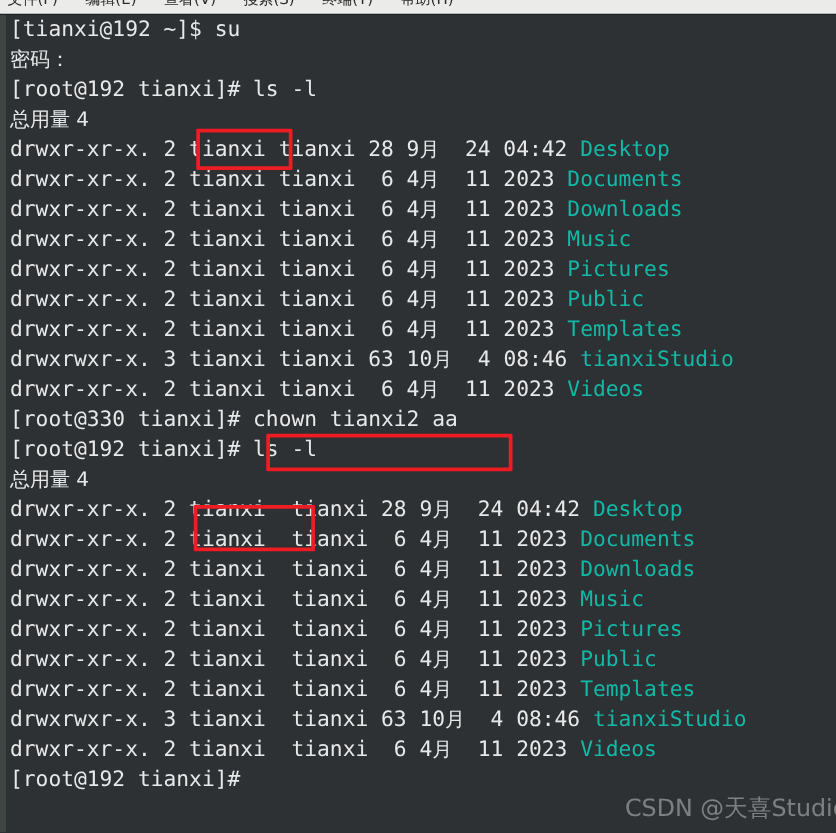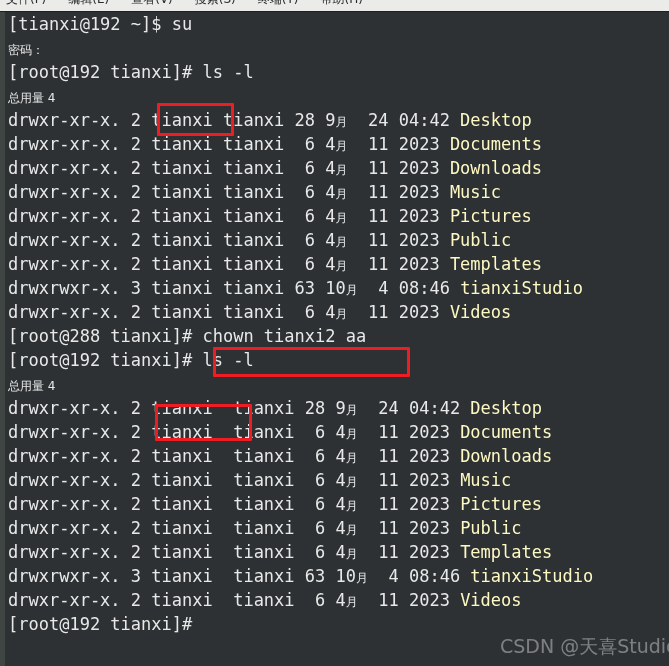--- a/index.html
+++ b/index.html
@@ -59,24 +59,24 @@
   .line {
     position: relative;
     height: 24px;
     line-height: 24px;
     font-size: 17px;
     color: #e8e8e8;
     white-space: pre;
     padding-left: 3px;
     letter-spacing: 0px;
   }
-  .line .dir { color: #fef9c3; }
+  .line .dir { color: #14b8a6; }
   .line .cjk {
     font-family: "DejaVu Sans", "Liberation Sans", sans-serif;
-    font-size: 12px;
+    font-size: 16px;
   }
   
   .redbox {
     position: absolute;
     border: 3px solid #ee1c23;
     border-radius: 1px;
     box-sizing: border-box;
     pointer-events: none;
   }
   #watermark {
@@ -115,21 +115,21 @@
       <div class="line"><span class="cjk">总用量 4</span></div>
       <div class="line"><span>drwxr-xr-x. 2 tianxi tianxi 28 9</span><span class="cjk">月</span><span>  24 04:42 </span><span class="dir">Desktop</span></div>
       <div class="line"><span>drwxr-xr-x. 2 tianxi tianxi  6 4</span><span class="cjk">月</span><span>  11 2023 </span><span class="dir">Documents</span></div>
       <div class="line"><span>drwxr-xr-x. 2 tianxi tianxi  6 4</span><span class="cjk">月</span><span>  11 2023 </span><span class="dir">Downloads</span></div>
       <div class="line"><span>drwxr-xr-x. 2 tianxi tianxi  6 4</span><span class="cjk">月</span><span>  11 2023 </span><span class="dir">Music</span></div>
       <div class="line"><span>drwxr-xr-x. 2 tianxi tianxi  6 4</span><span class="cjk">月</span><span>  11 2023 </span><span class="dir">Pictures</span></div>
       <div class="line"><span>drwxr-xr-x. 2 tianxi tianxi  6 4</span><span class="cjk">月</span><span>  11 2023 </span><span class="dir">Public</span></div>
       <div class="line"><span>drwxr-xr-x. 2 tianxi tianxi  6 4</span><span class="cjk">月</span><span>  11 2023 </span><span class="dir">Templates</span></div>
       <div class="line"><span>drwxrwxr-x. 3 tianxi tianxi 63 10</span><span class="cjk">月</span><span>  4 08:46 </span><span class="dir">tianxiStudio</span></div>
       <div class="line"><span>drwxr-xr-x. 2 tianxi tianxi  6 4</span><span class="cjk">月</span><span>  11 2023 </span><span class="dir">Videos</span></div>
-      <div class="line"><span>[root@288 tianxi]# chown tianxi2 aa</span></div>
+      <div class="line"><span>[root@330 tianxi]# chown tianxi2 aa</span></div>
       <div class="line"><span>[root@192 tianxi]# ls -l</span></div>
       <div class="line"><span class="cjk">总用量 4</span></div>
       <div class="line"><span>drwxr-xr-x. 2 tianxi  tianxi 28 9</span><span class="cjk">月</span><span>  24 04:42 </span><span class="dir">Desktop</span></div>
       <div class="line"><span>drwxr-xr-x. 2 tianxi  tianxi  6 4</span><span class="cjk">月</span><span>  11 2023 </span><span class="dir">Documents</span></div>
       <div class="line"><span>drwxr-xr-x. 2 tianxi  tianxi  6 4</span><span class="cjk">月</span><span>  11 2023 </span><span class="dir">Downloads</span></div>
       <div class="line"><span>drwxr-xr-x. 2 tianxi  tianxi  6 4</span><span class="cjk">月</span><span>  11 2023 </span><span class="dir">Music</span></div>
       <div class="line"><span>drwxr-xr-x. 2 tianxi  tianxi  6 4</span><span class="cjk">月</span><span>  11 2023 </span><span class="dir">Pictures</span></div>
       <div class="line"><span>drwxr-xr-x. 2 tianxi  tianxi  6 4</span><span class="cjk">月</span><span>  11 2023 </span><span class="dir">Public</span></div>
       <div class="line"><span>drwxr-xr-x. 2 tianxi  tianxi  6 4</span><span class="cjk">月</span><span>  11 2023 </span><span class="dir">Templates</span></div>
       <div class="line"><span>drwxrwxr-x. 3 tianxi  tianxi 63 10</span><span class="cjk">月</span><span>  4 08:46 </span><span class="dir">tianxiStudio</span></div>

